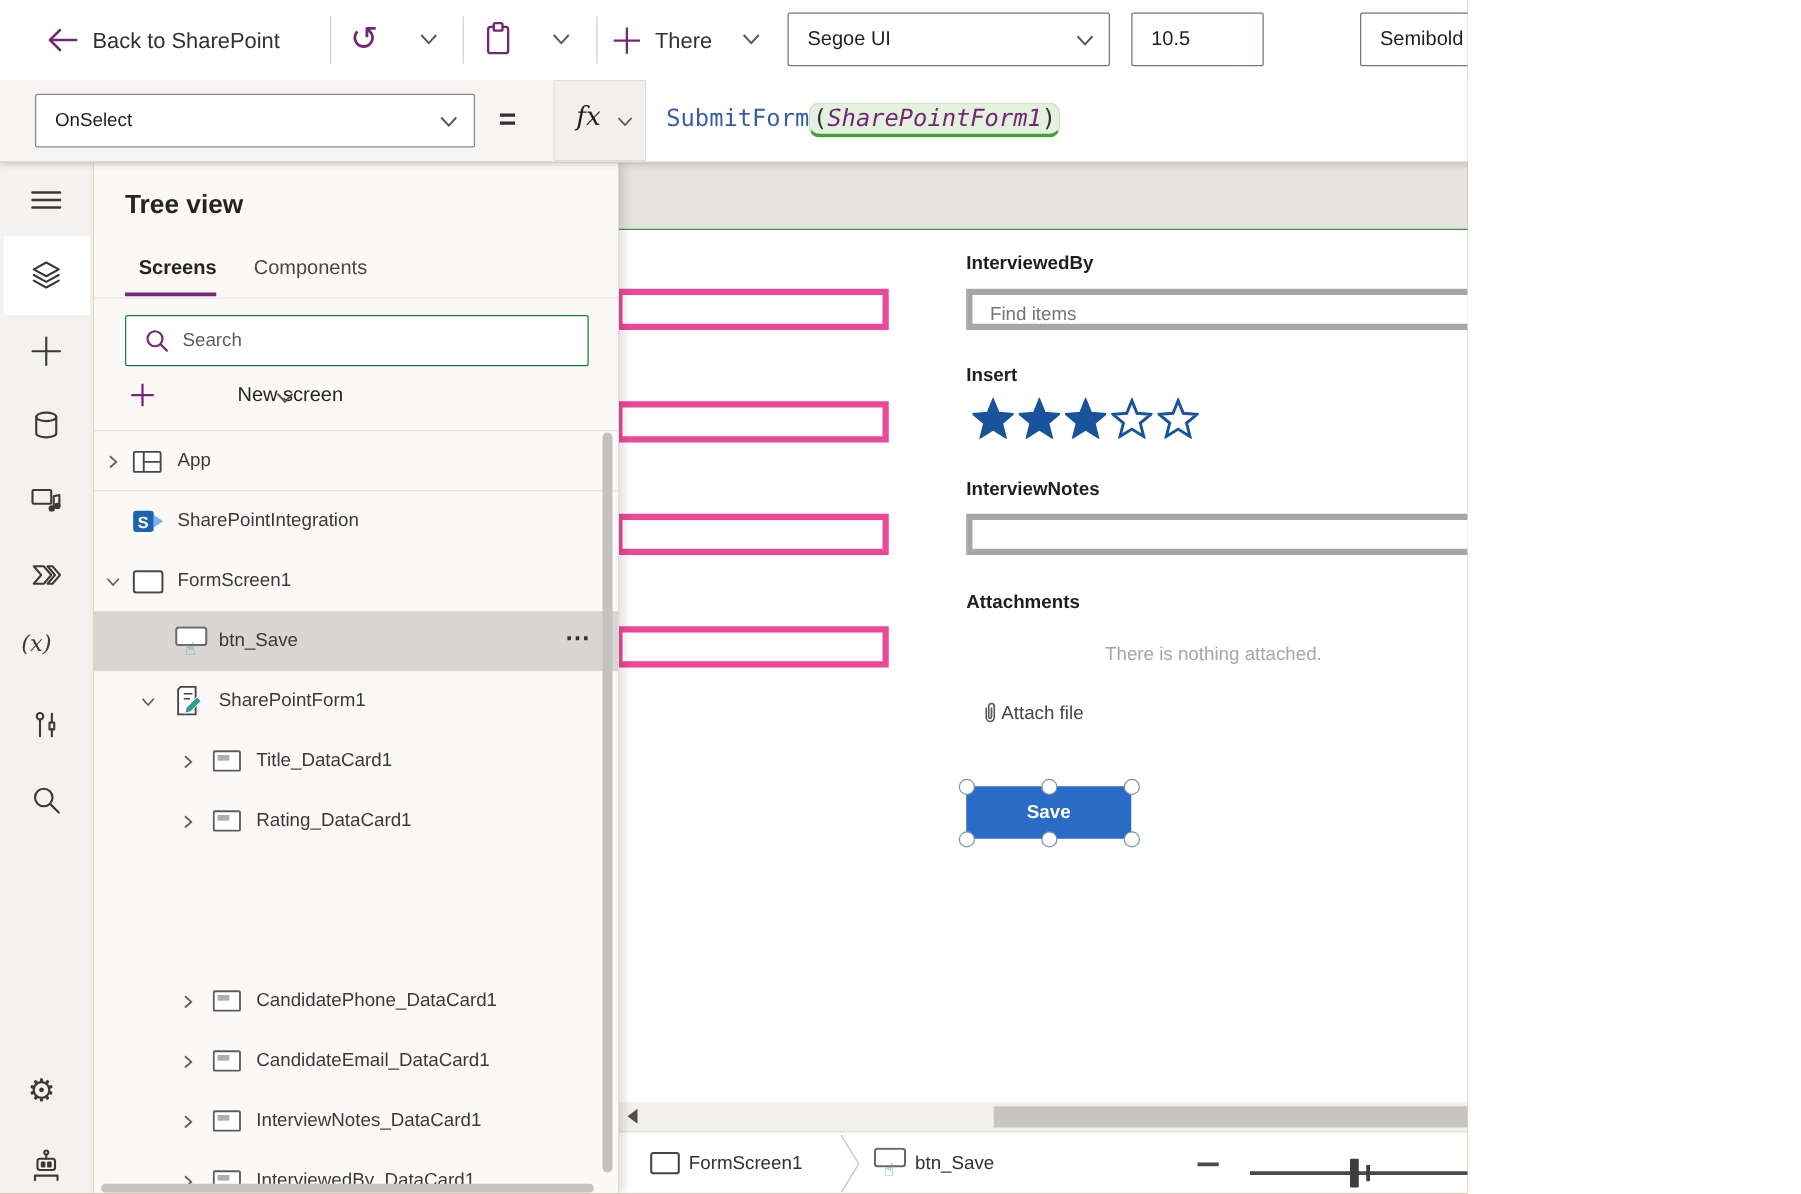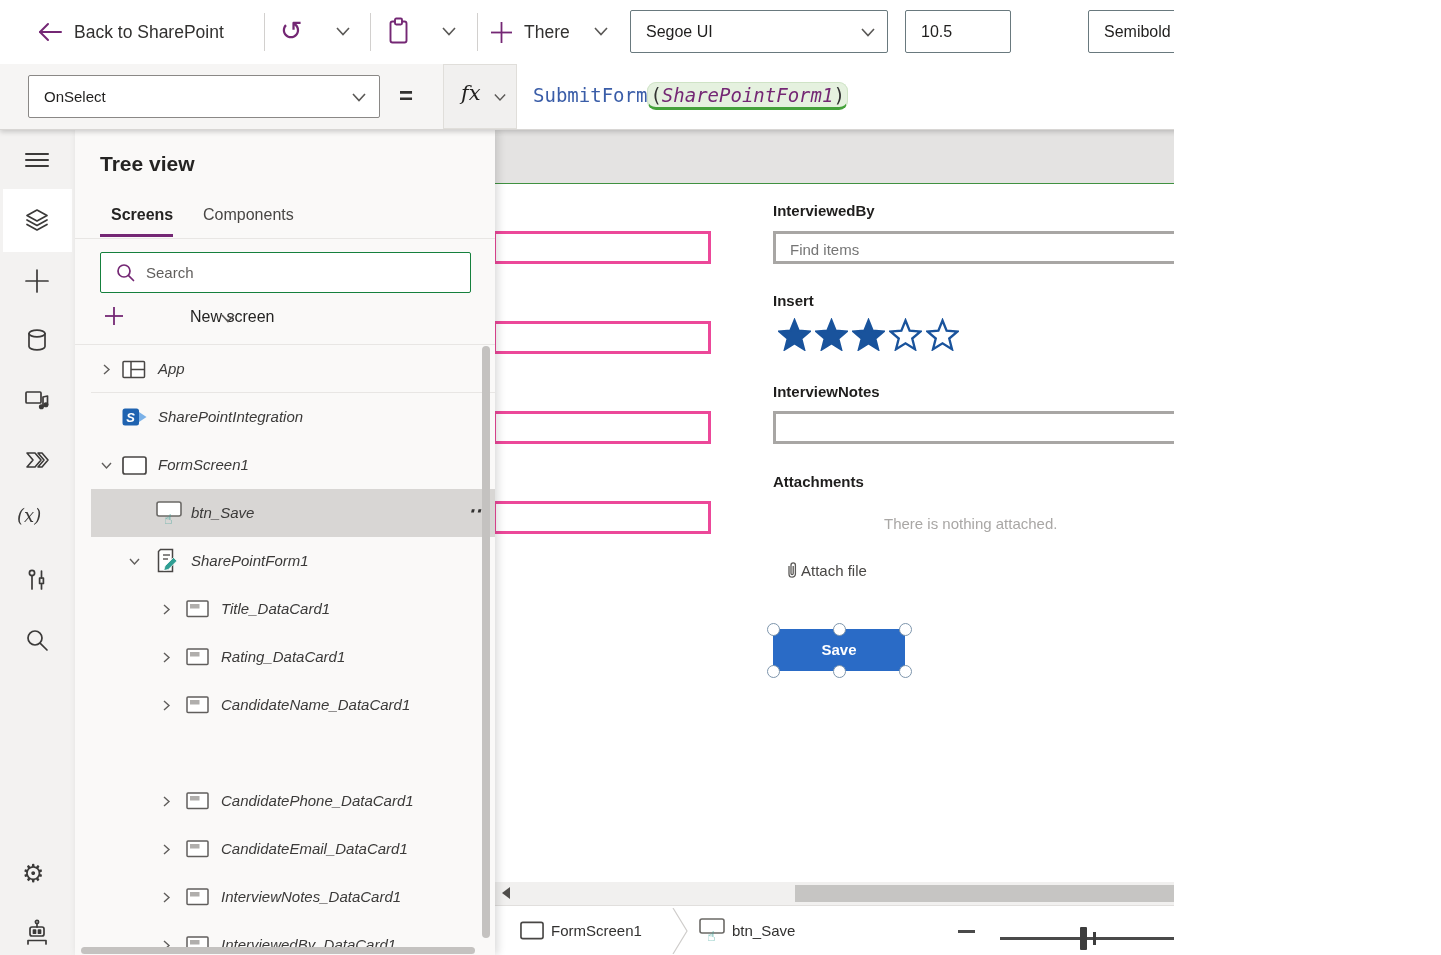--- a/index.html
+++ b/index.html
@@ -61,36 +61,36 @@
   .search-box svg { position:absolute; left:15px; top:10px; }
   .search-box input { position:absolute; left:45px; top:4px; width:300px; height:31px; border:none; outline:none;
                       background:transparent; font-family:"Liberation Sans",sans-serif; font-size:15px; color:#323130; }
   .search-box input::placeholder { color:#605e5c; }
   .newscreen-plus { position:absolute; left:29px; top:176px; width:20px; height:20px; }
   .newscreen-plus line { stroke:#742774; stroke-width:1.8; }
   .newscreen-label { position:absolute; left:67px; top:178px; font-size:16px; color:#252423;margin-left:48px; }
   .newscreen-chev { left:146px; top:184px; }
 
   .tree-rows { position:absolute; left:0; top:215px; width:420px; height:610px; overflow:hidden; }
-  .trow { position:absolute; left:16px; width:420px; height:48px;font-style:italic; }
+  .trow { position:absolute; left:0; width:420px; height:48px; }
   .trow.sel { background:#d8d6d4; }
   .trow.div-bottom { border-bottom:1px solid #e8e6e4; }
   .trow .tchev { position:absolute; top:19px; width:11px; height:11px; }
   .trow .tchev polyline { fill:none; stroke:#605e5c; stroke-width:1.4; }
   .trow .ticon { position:absolute; top:13px; }
   .trow .tlabel { position:absolute; top:15px; font-size:15px; color:#3b3a39; white-space:nowrap; }
   .trow .row-more { position:absolute; right:22px; top:9px; font-size:20px; font-weight:700; color:#323130; letter-spacing:1px; }
   .panel-vscroll { position:absolute; left:407px; top:216px; width:8px; height:592px; border-radius:4px; background:#c4c2c0; }
   .panel-hscroll { position:absolute; left:6px; top:817px; width:394px; height:7px; border-radius:4px; background:#c4c2c0; }
 
   
   .canvas-backdrop { position:absolute; left:495px; top:130px; width:946px; height:775px; background:#e4e3e2; z-index:1; }
   .screen { position:absolute; left:495px; top:183px; width:868px; height:699px; background:#fff;
             border-top:1px solid #3f9140; border-right:1px solid #3f9140; overflow:hidden; z-index:2; }
-  .cv-input { position:absolute; background:#fff; border:3px solid #ec4899;padding-left:12px; }
+  .cv-input { position:absolute; background:#fff; border:5px solid #ec4899;padding-left:12px; }
   .cv-label { position:absolute; font-size:15px; font-weight:600; color:#1f1e1d; white-space:nowrap; }
   .combo-placeholder { position:absolute; left:14px; top:0; line-height:31px; font-size:15px; color:#767674; border:none; outline:none; background:transparent; width:480px; font-family:"Liberation Sans",sans-serif; }
   .combo-chev { position:absolute; right:13px; top:11px; }
   .combo-chev polyline { fill:none; stroke:#201f1e; stroke-width:2; }
   .star { position:absolute; width:33px; height:33px; }
   .star path { fill:none; stroke:#19539c; stroke-width:1.7; stroke-linejoin:miter; }
   .star.filled path { fill:#19539c; }
   .empty-attach { position:absolute; font-size:15px; color:#a9a7a5; white-space:nowrap; }
   .attach-label { position:absolute; font-size:15px; color:#484644; white-space:nowrap; }
   .save-btn { position:absolute; left:278px; top:445px; width:132px; height:42px; background:#2a6bc6; border-radius:3px;
@@ -362,30 +362,20 @@
       <div class="trow" style="top:288px">
         <svg class="tchev" style="left:70px" viewBox="0 0 11 11">
             <polyline points="3,1 8,5.5 3,10"></polyline>
           </svg>
         <svg class="ticon" style="left:95px;top:15px" width="23" height="18" viewBox="0 0 23 18">
           <rect x="1" y="1" width="21" height="15.5" rx="1" fill="#fff" stroke="#605e5c" stroke-width="1.5"></rect>
           <rect x="4" y="4" width="9.5" height="4.5" fill="#b0aeac"></rect>
         </svg>
         <span class="tlabel" style="left:130px">Rating_DataCard1</span>
       </div>
-      <div class="trow" style="top:336px">
-        <svg class="tchev" style="left:70px" viewBox="0 0 11 11">
-            <polyline points="3,1 8,5.5 3,10"></polyline>
-          </svg>
-        <svg class="ticon" style="left:95px;top:15px" width="23" height="18" viewBox="0 0 23 18">
-          <rect x="1" y="1" width="21" height="15.5" rx="1" fill="#fff" stroke="#605e5c" stroke-width="1.5"></rect>
-          <rect x="4" y="4" width="9.5" height="4.5" fill="#b0aeac"></rect>
-        </svg>
-        <span class="tlabel" style="left:130px">CandidateName_DataCard1</span>
-      </div>
       <div class="trow" style="top:432px">
         <svg class="tchev" style="left:70px" viewBox="0 0 11 11">
             <polyline points="3,1 8,5.5 3,10"></polyline>
           </svg>
         <svg class="ticon" style="left:95px;top:15px" width="23" height="18" viewBox="0 0 23 18">
           <rect x="1" y="1" width="21" height="15.5" rx="1" fill="#fff" stroke="#605e5c" stroke-width="1.5"></rect>
           <rect x="4" y="4" width="9.5" height="4.5" fill="#b0aeac"></rect>
         </svg>
         <span class="tlabel" style="left:130px">CandidatePhone_DataCard1</span>
       </div>

